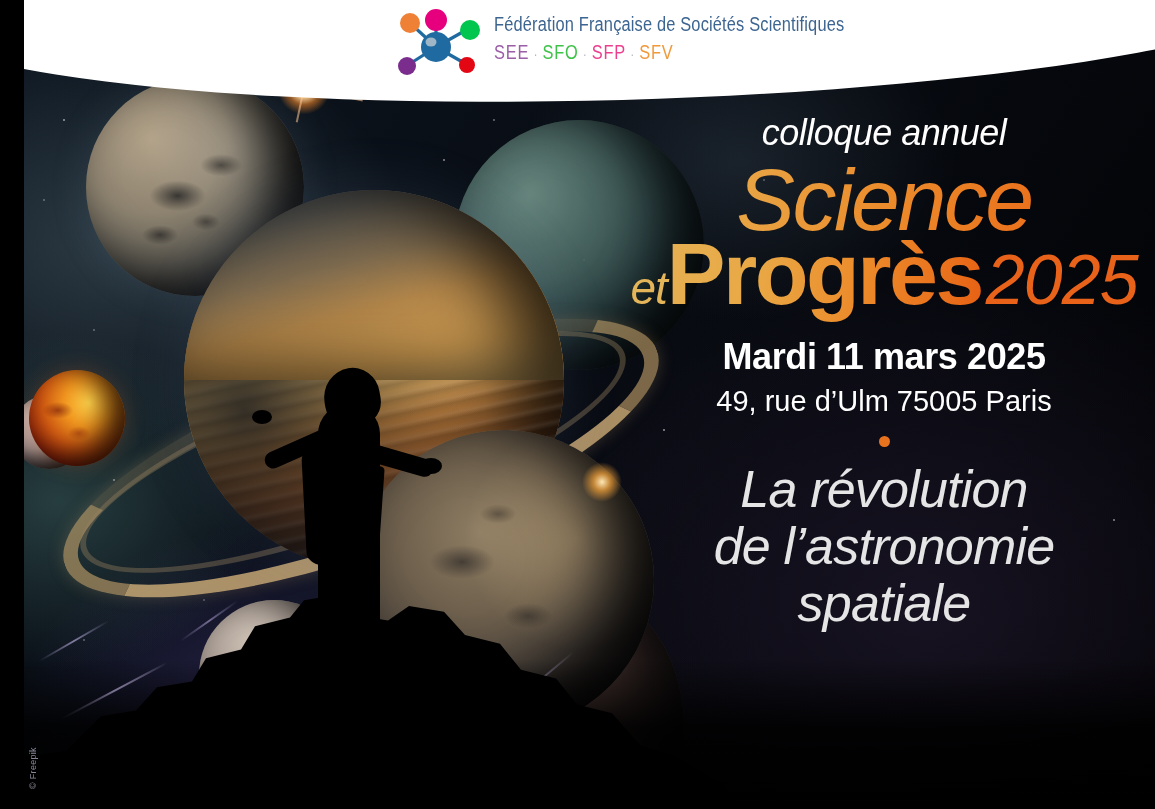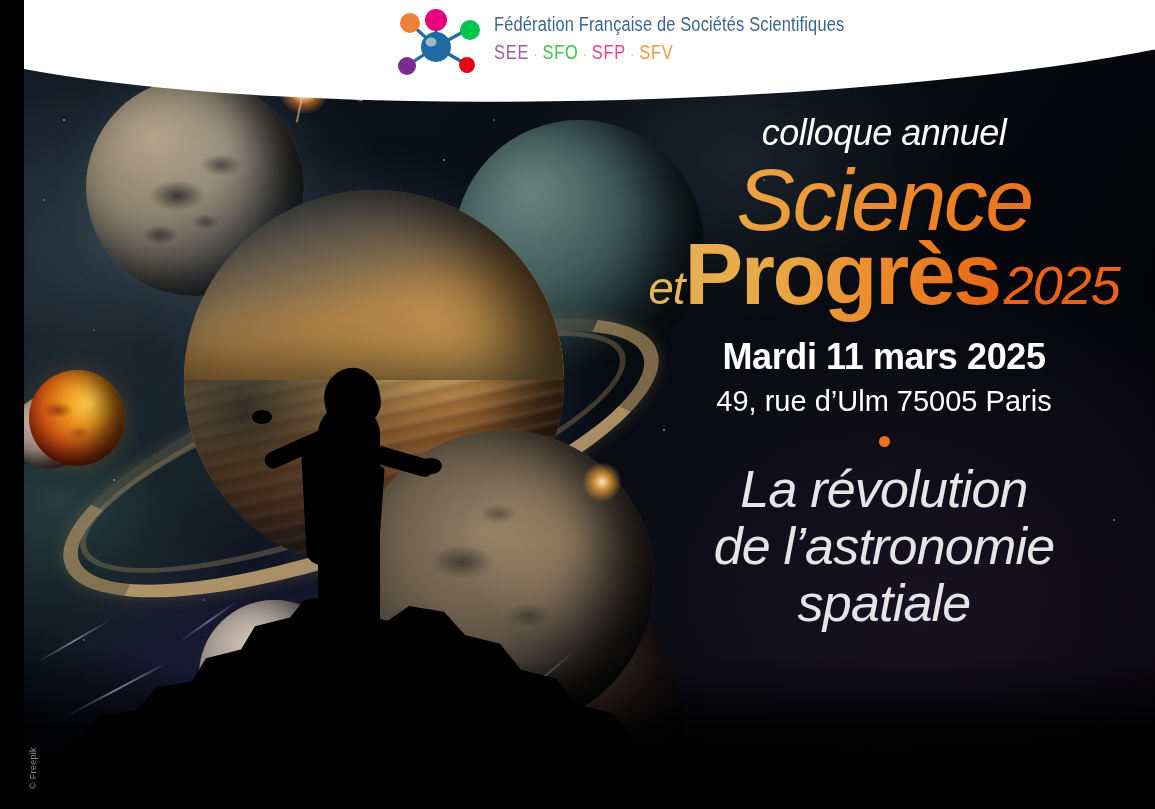--- a/index.html
+++ b/index.html
@@ -331,21 +331,21 @@
   .txt-et{
     font-size:46px;font-style:italic;font-weight:normal;color:#e5b559;letter-spacing:-1px;
     vertical-align:baseline;
   }
   .txt-progres{
     font-size:88px;font-weight:bold;letter-spacing:-2.5px;
     background:linear-gradient(100deg,#e6b052 0%,#e9a845 30%,#ec8a2a 62%,#e9701c 88%,#e75f13 100%);
     -webkit-background-clip:text;background-clip:text;color:transparent;
   }
   .txt-year{
-    font-size:54px;font-weight:normal;font-style:italic;letter-spacing:-1px;color:#e8621a;
+    font-size:70px;font-weight:normal;font-style:italic;letter-spacing:-1px;color:#e8621a;
     padding-left:4px;
   }
 
   .when{margin-top:24px;}
   .when-date{
     font-size:36px;font-weight:bold;color:#fff;letter-spacing:-.4px;line-height:1.18;
   }
   .when-place{
     font-size:30px;font-weight:bold;color:#fff;letter-spacing:-.4px;line-height:1.18;
   }

